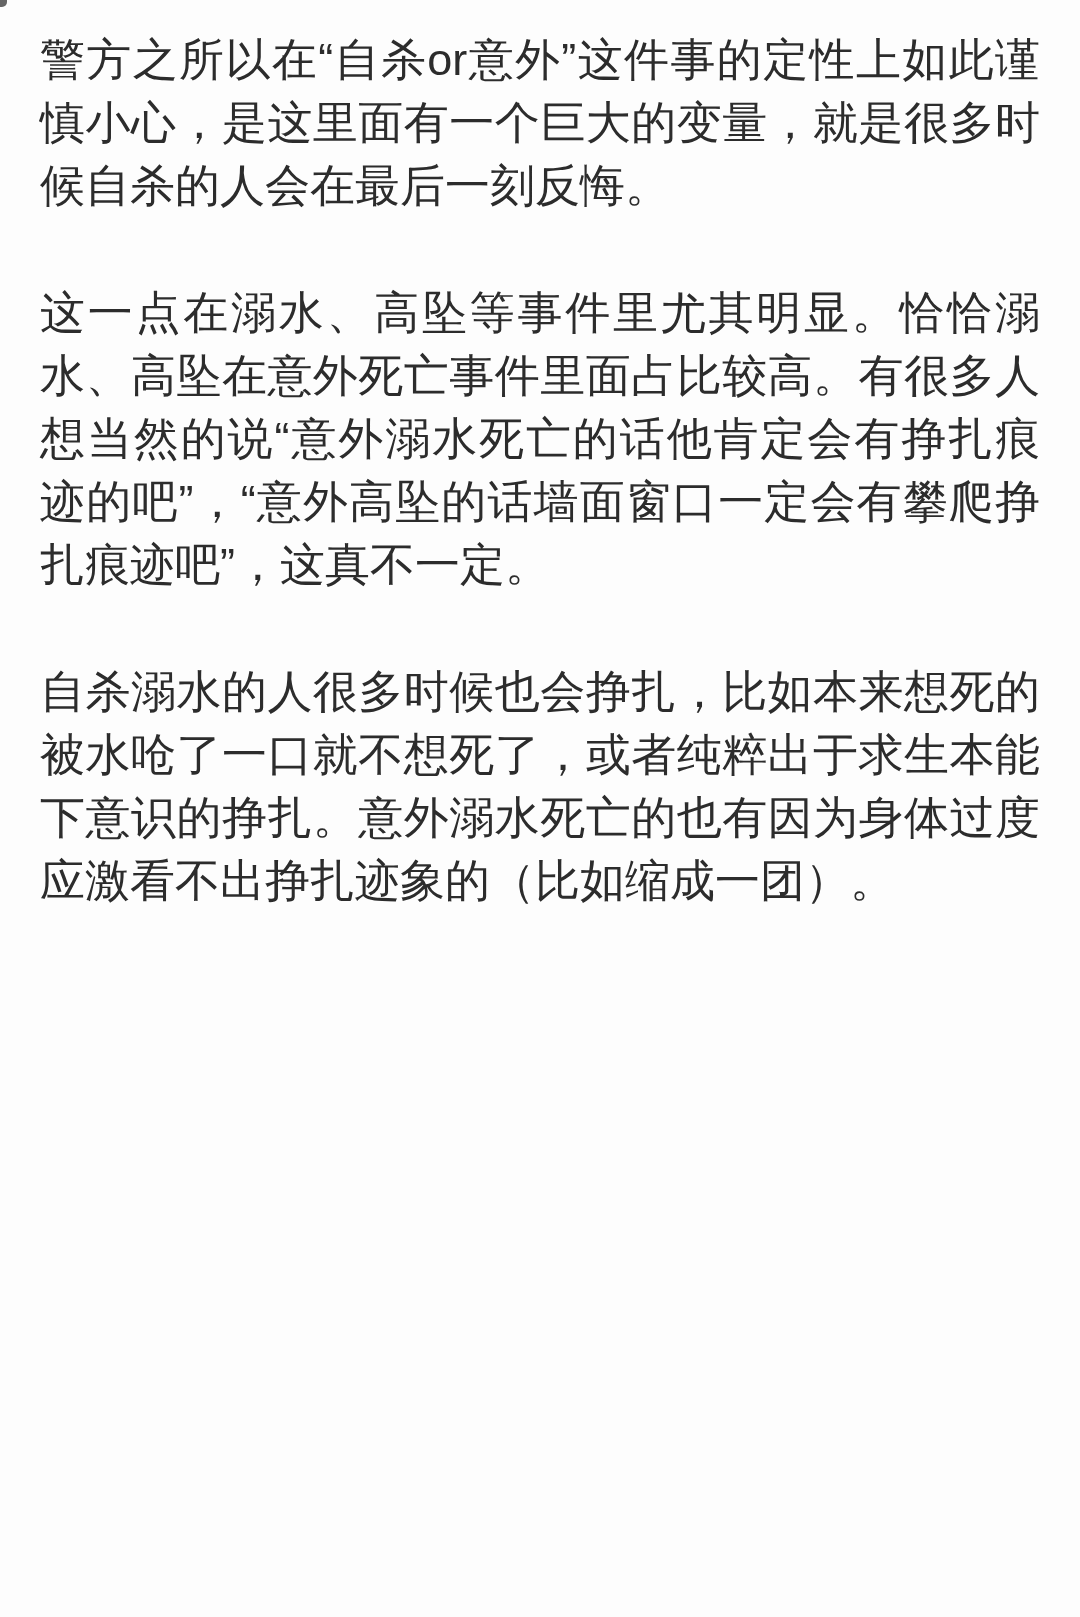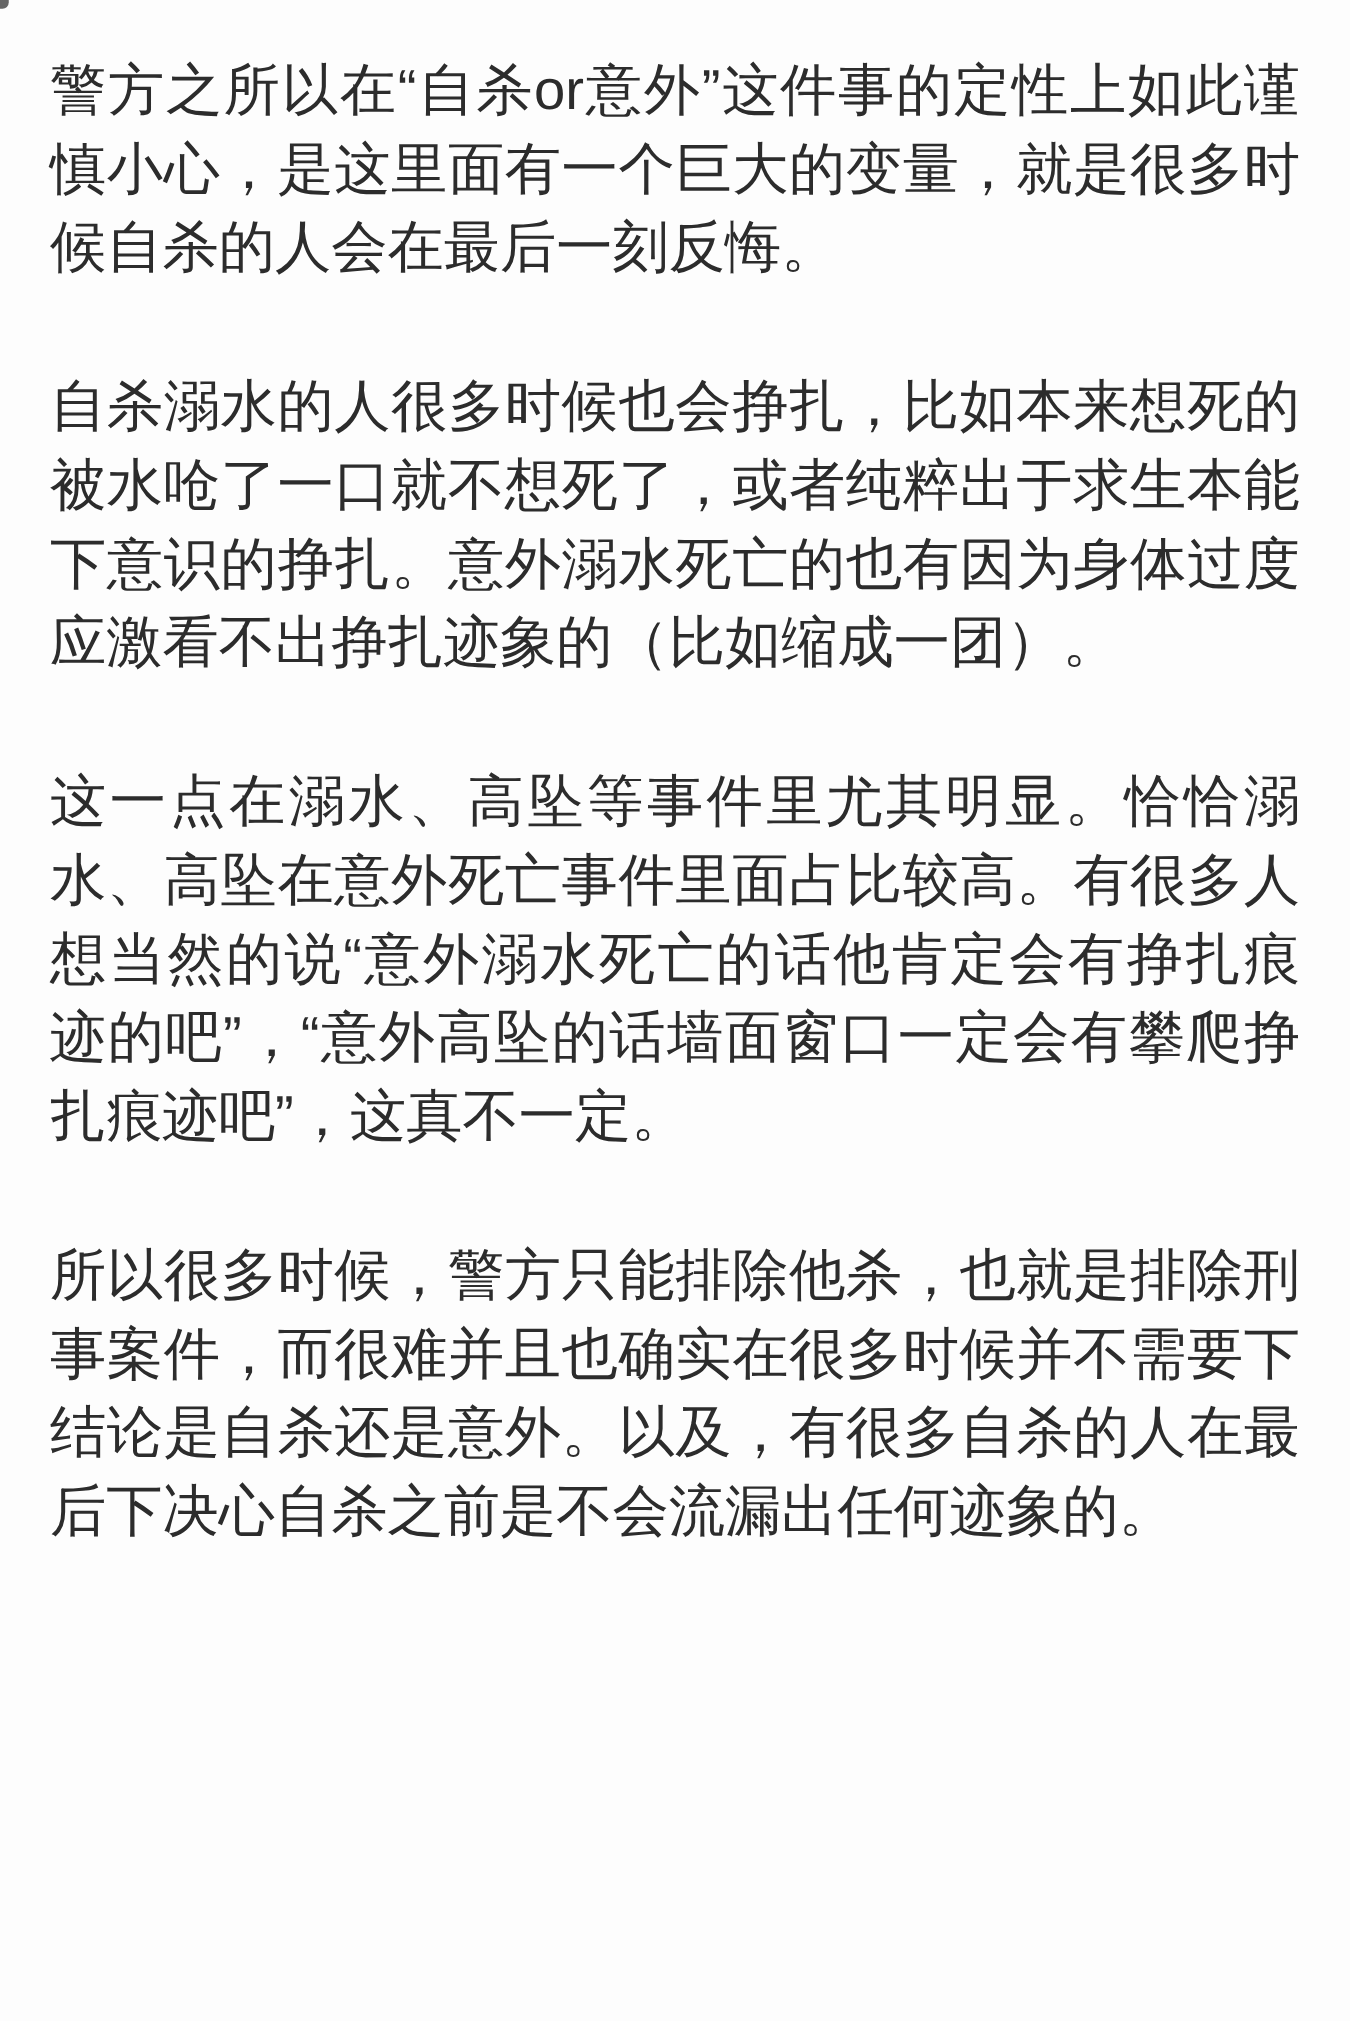--- a/index.html
+++ b/index.html
@@ -10,21 +10,21 @@
       width: 1080px;
       height: 1617px;
       background: #fdfdfd;
       overflow: hidden;
       position: relative;
     }
     .page {
       box-sizing: border-box;
       width: 1080px;
       height: 1617px;
-      padding: 40px 40px 0 40px;
+      padding: 28px 40px 0 40px;
       position: relative;
     }
     .para {
       font-family: "Liberation Sans", "DejaVu Sans", sans-serif;
       font-size: 45px;
       line-height: 63px;
       color: #2c2c2c;
       margin: 0 0 64px 0;
       text-align: justify;
       text-justify: inter-ideograph;
@@ -44,16 +44,15 @@
       border-radius: 0 0 5px 0;
       opacity: 0.85;
     }
   </style>
 </head>
 <body>
 
 <div class="page">
   <div class="corner-artifact"></div>
   <p class="para">警方之所以在“自杀or意外”这件事的定性上如此谨慎小心，是这里面有一个巨大的变量，就是很多时候自杀的人会在最后一刻反悔。</p>
+  <p class="para">这一点在溺水、高坠等事件里尤其明显。恰恰溺水、高坠在意外死亡事件里面占比较高。有很多人想当然的说“意外溺水死亡的话他肯定会有挣扎痕迹的吧”，“意外高坠的话墙面窗口一定会有攀爬挣扎痕迹吧”，这真不一定。</p>
   <p class="para">自杀溺水的人很多时候也会挣扎，比如本来想死的被水呛了一口就不想死了，或者纯粹出于求生本能下意识的挣扎。意外溺水死亡的也有因为身体过度应激看不出挣扎迹象的（比如缩成一团）。</p>
-  <p class="para">这一点在溺水、高坠等事件里尤其明显。恰恰溺水、高坠在意外死亡事件里面占比较高。有很多人想当然的说“意外溺水死亡的话他肯定会有挣扎痕迹的吧”，“意外高坠的话墙面窗口一定会有攀爬挣扎痕迹吧”，这真不一定。</p>
-  <p class="para">所以很多时候，警方只能排除他杀，也就是排除刑事案件，而很难并且也确实在很多时候并不需要下结论是自杀还是意外。以及，有很多自杀的人在最后下决心自杀之前是不会流漏出任何迹象的。</p>
 </div>
 
 </body></html>

